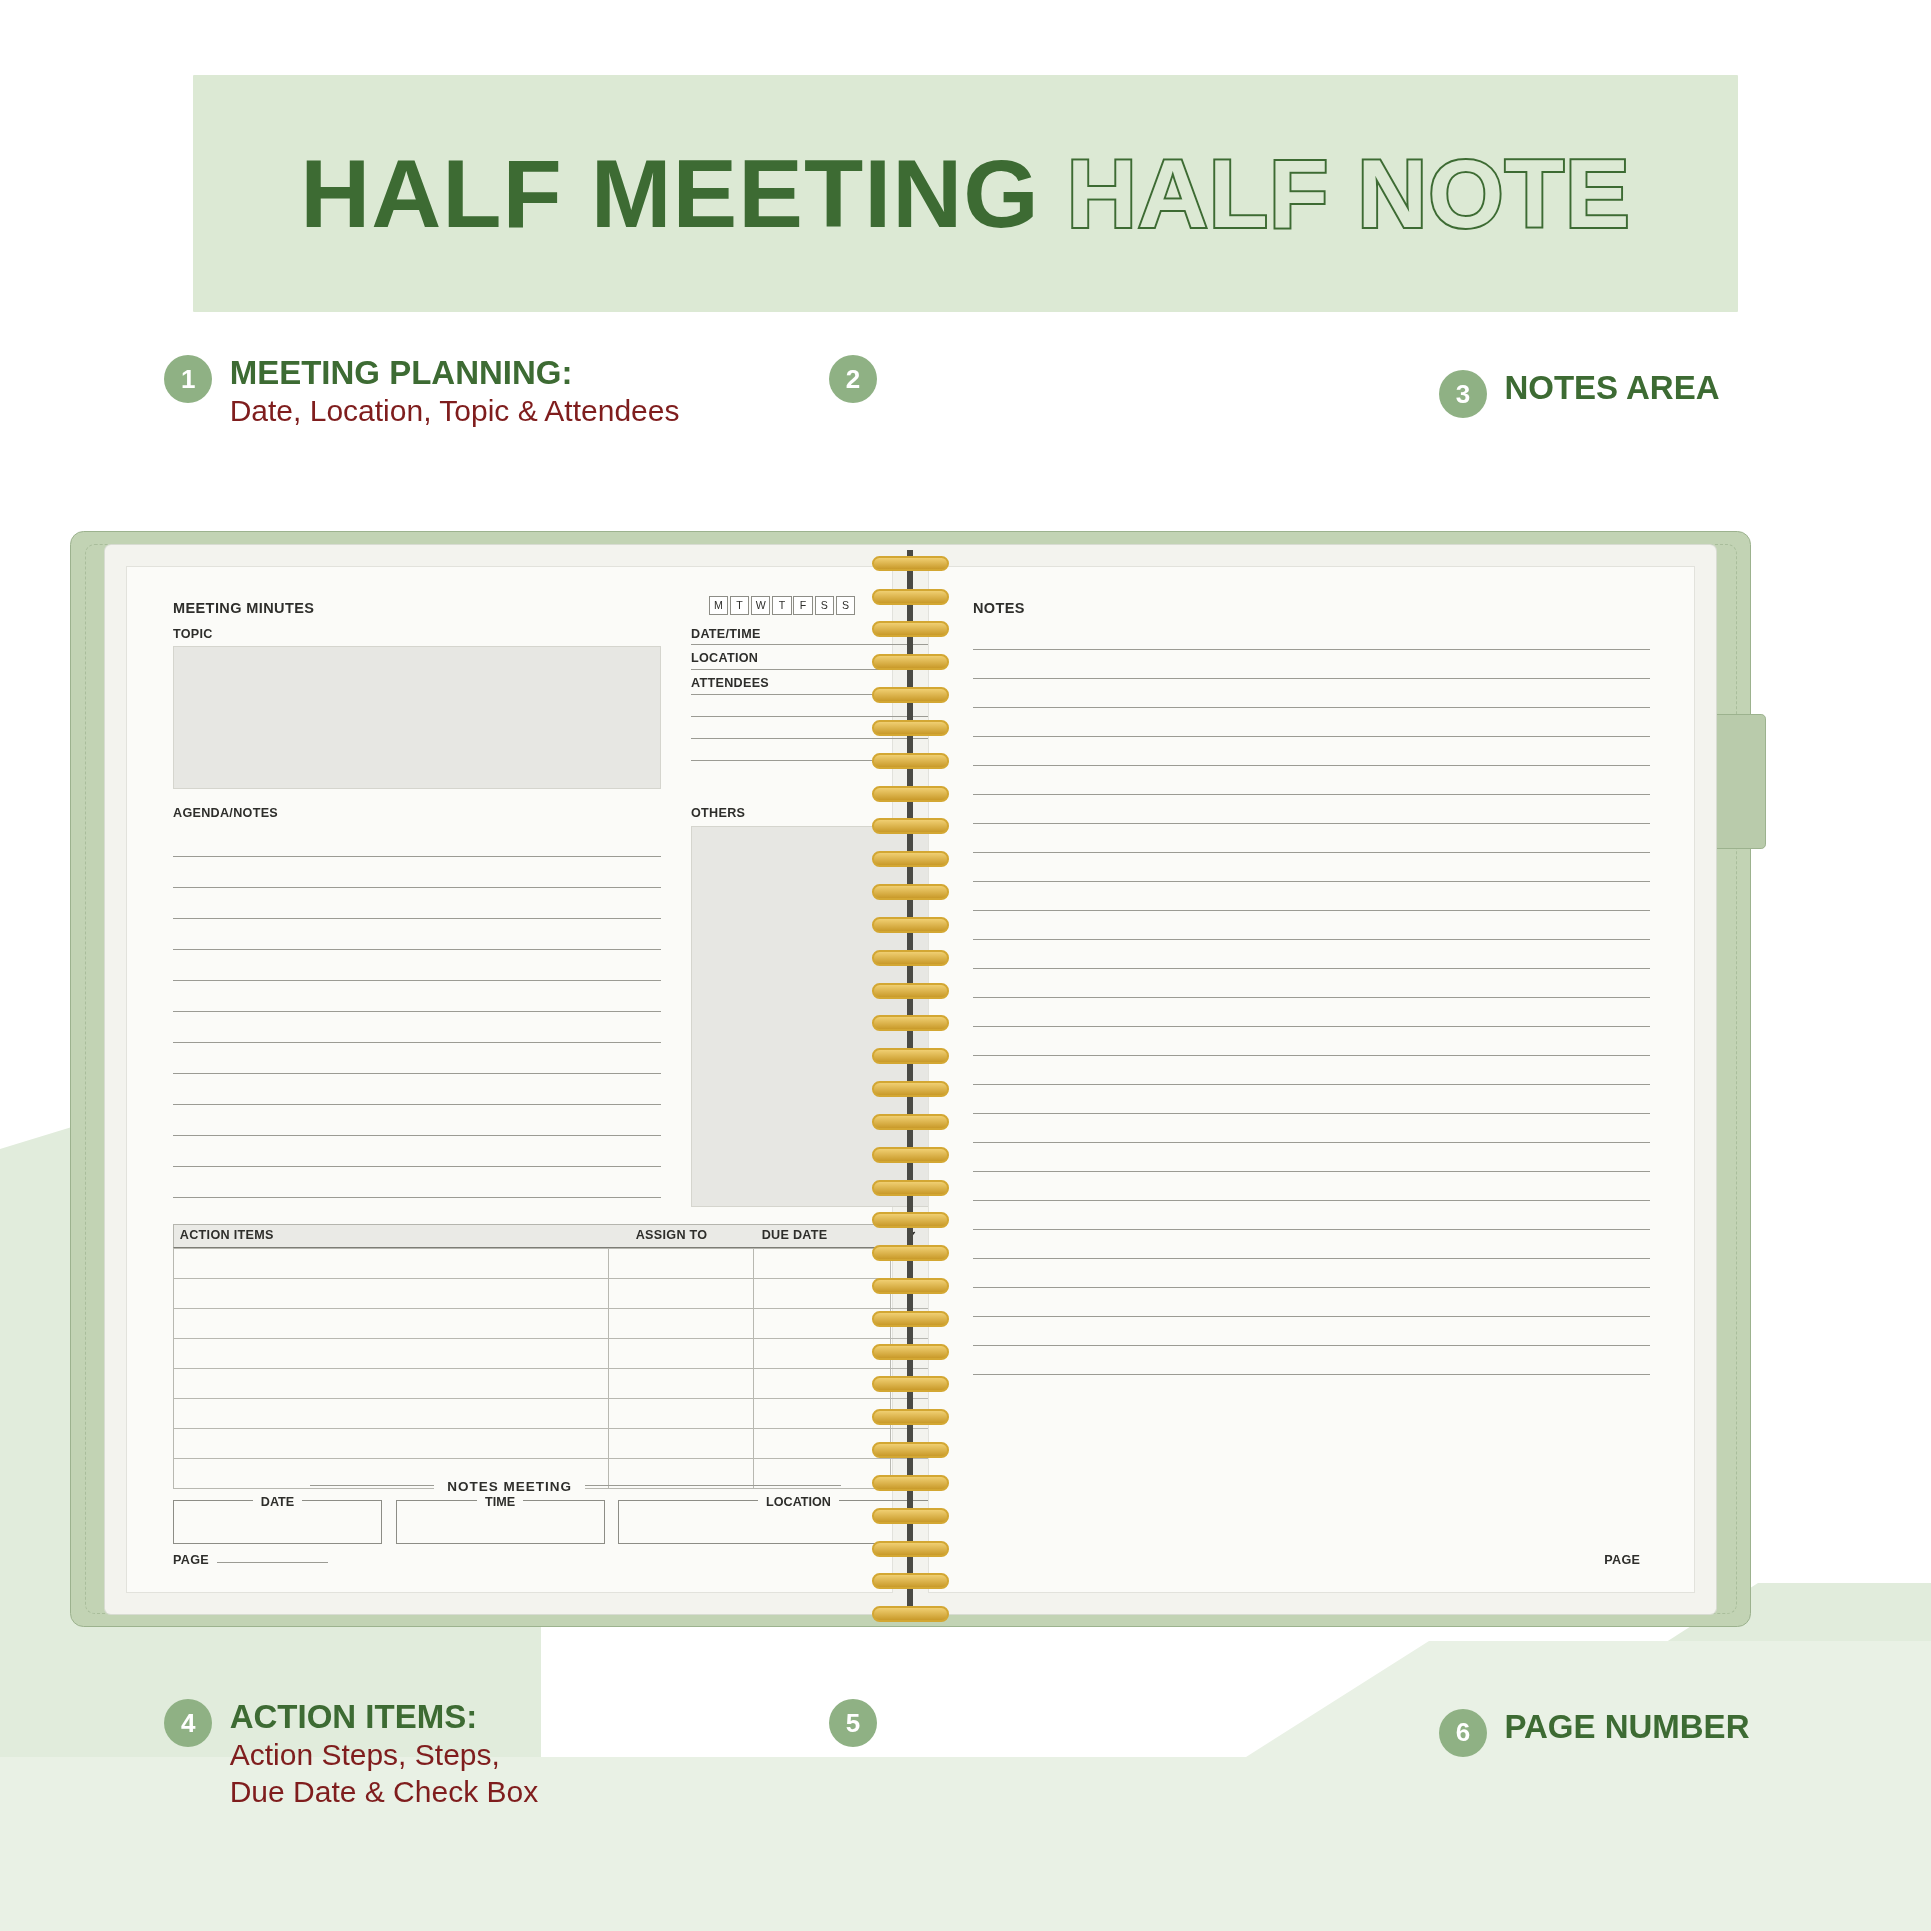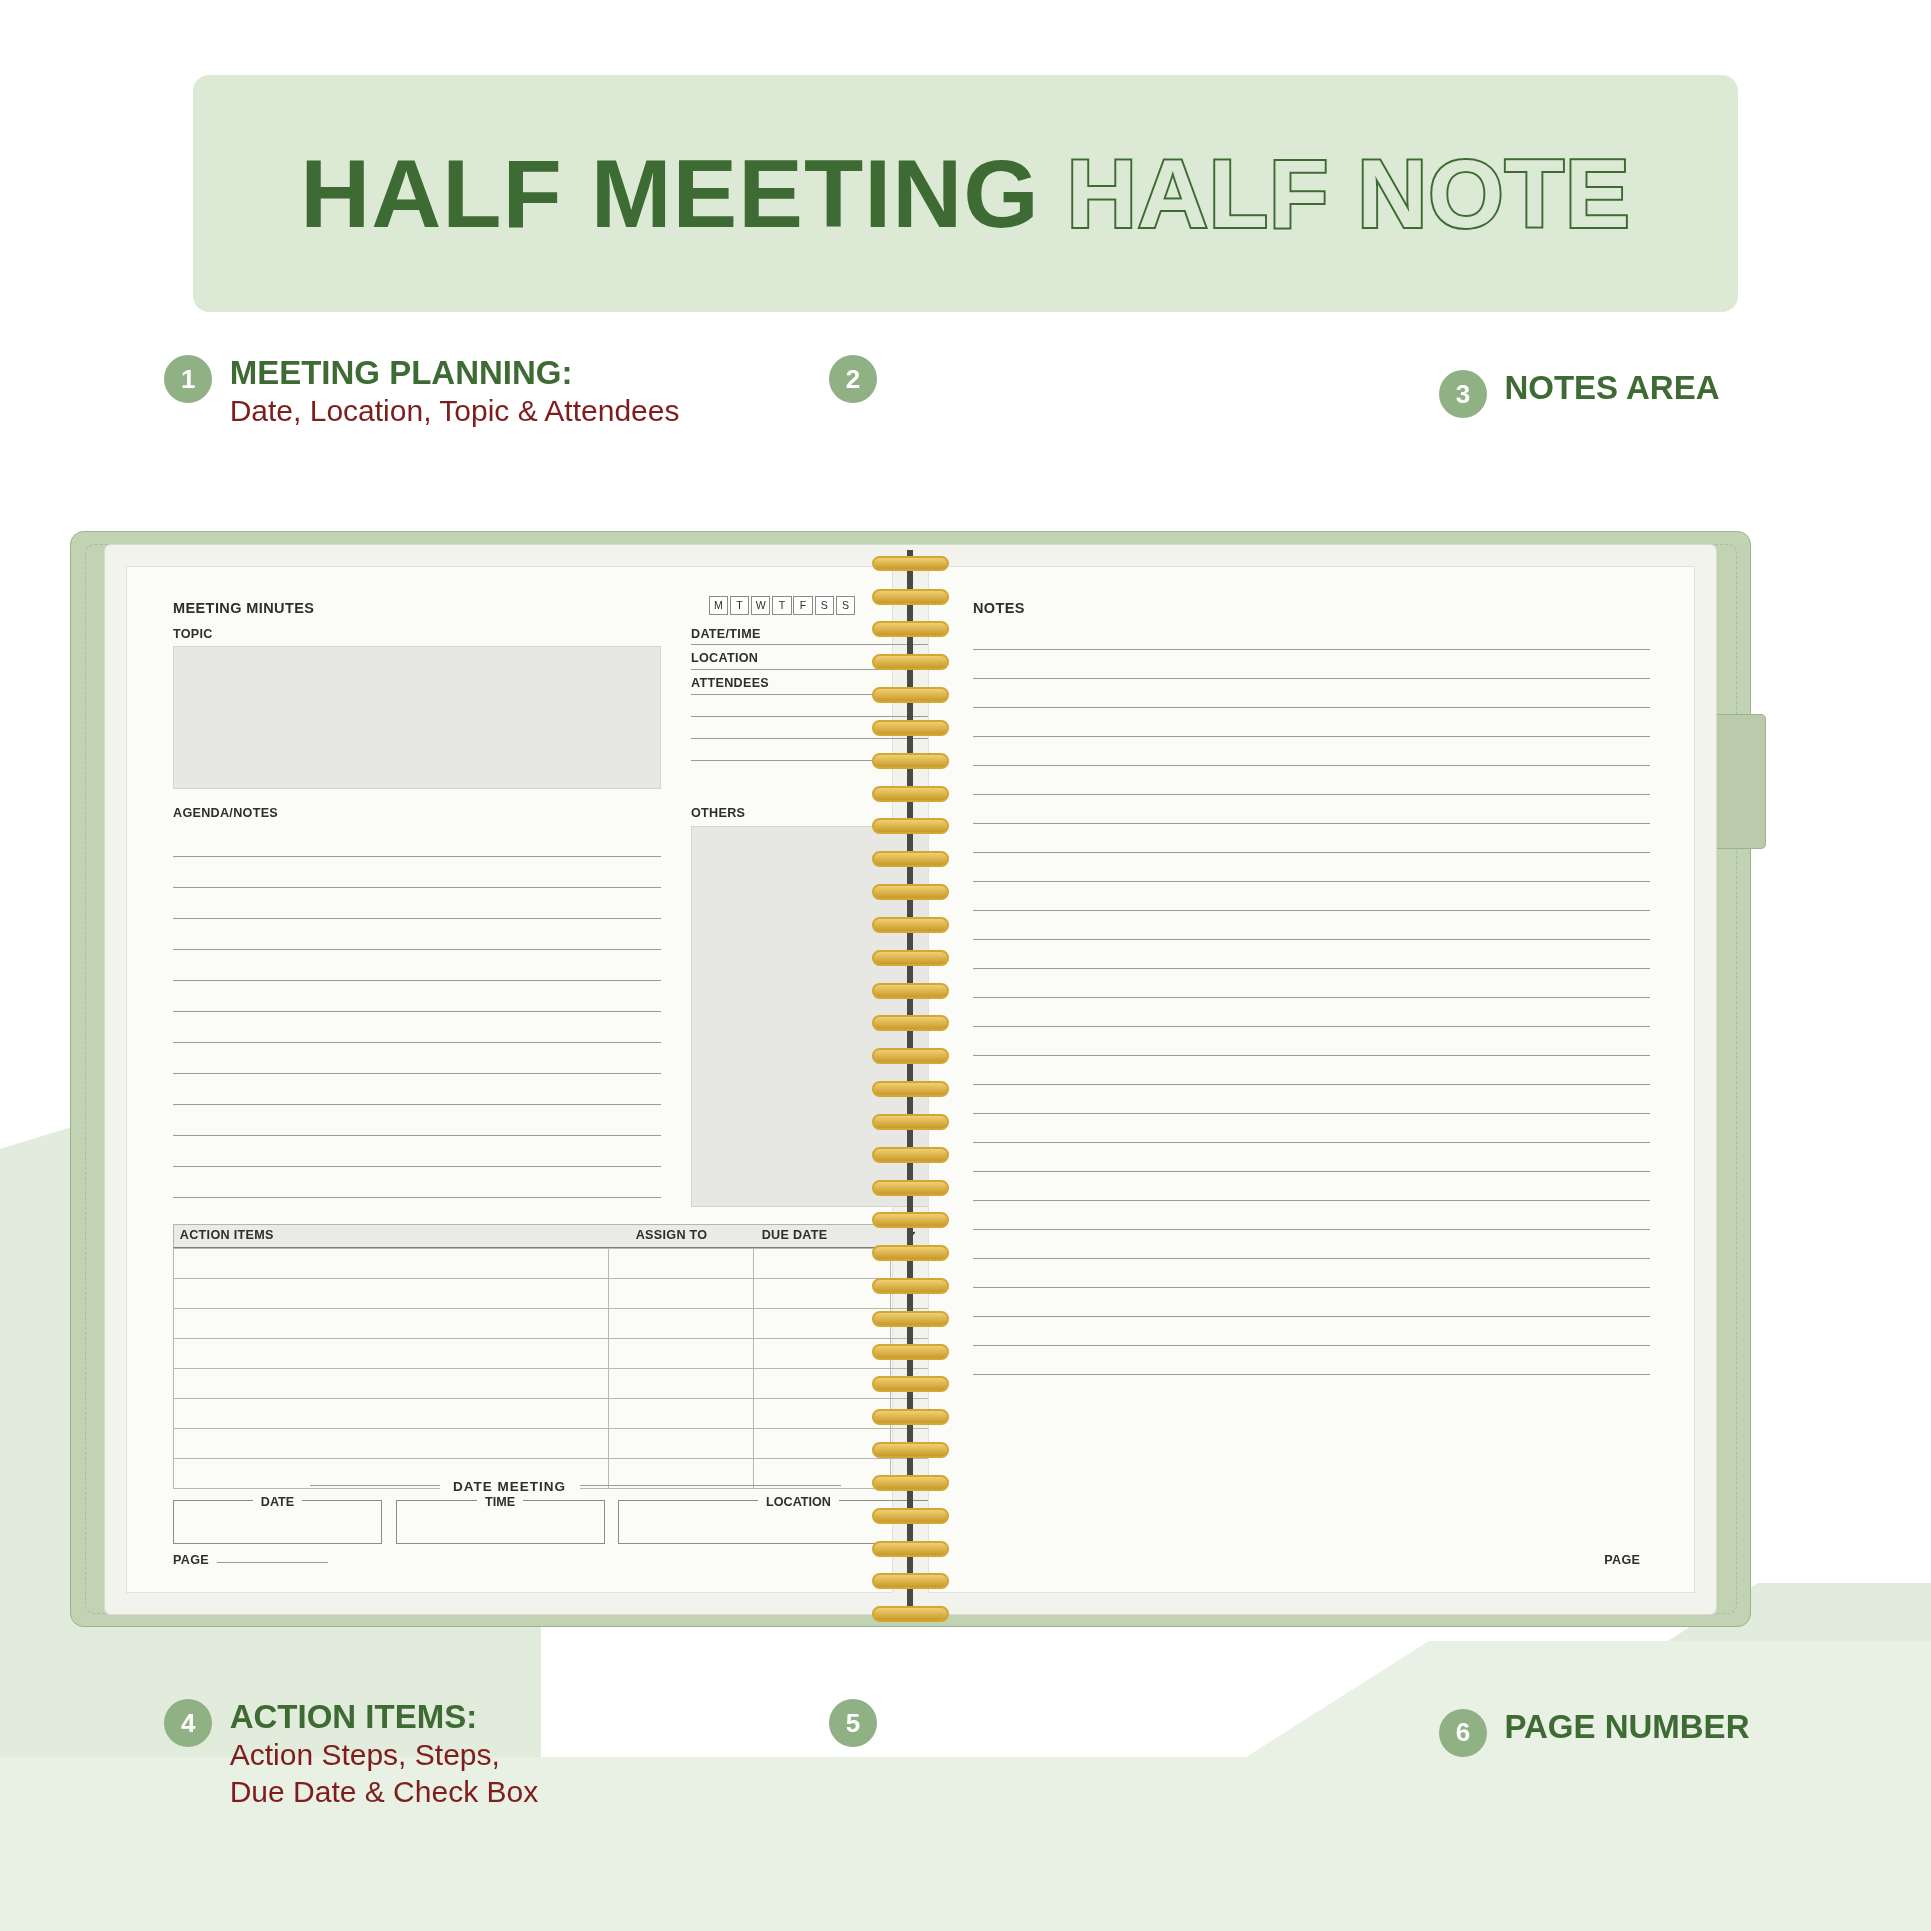--- a/index.html
+++ b/index.html
@@ -24,21 +24,21 @@
   }
   .bg-band-bottom {
     position:absolute; left:0; bottom:0; width:1931px; height:290px;
     background:#e9f1e5;
     clip-path: polygon(0 116px, 1246px 116px, 1429px 0, 1931px 0, 1931px 290px, 0 290px);
   }
 
   
   .title-banner {
     position:absolute; left:193px; top:75px; width:1545px; height:237px;
-    background:#dce9d4; border-radius:16px;padding-left:47px;
+    background:#dce9d4; border-radius:1px;padding-left:47px;
   }
   .title-row {
     position:absolute; left:0; top:0; width:100%; height:100%;
     display:flex; align-items:center; justify-content:center; gap:27px;
   }
   .title-solid {
     font-size:97px; font-weight:bold; letter-spacing:1px;
     color:#3d6b33;
   }
   .title-outline {
@@ -336,21 +336,21 @@
                   <td class="c2"></td>
                   <td class="c3"></td>
                   <td class="c4"></td>
                 </tr>
           </tbody>
             </table>
         </div>
 
         <div class="next-meeting-line"></div>
         <div class="next-meeting-label">
-          <span>DATE  MEETING</span>
+          <span>NOTES  MEETING</span>
         </div>
         <div class="nm-boxes">
           <div class="nm-box nm-date">
             <div class="cap"><span>DATE</span></div>
           </div>
           <div class="nm-box nm-time">
             <div class="cap"><span>TIME</span></div>
           </div>
           <div class="nm-box nm-loc">
             <div class="cap"><span>LOCATION</span></div>

